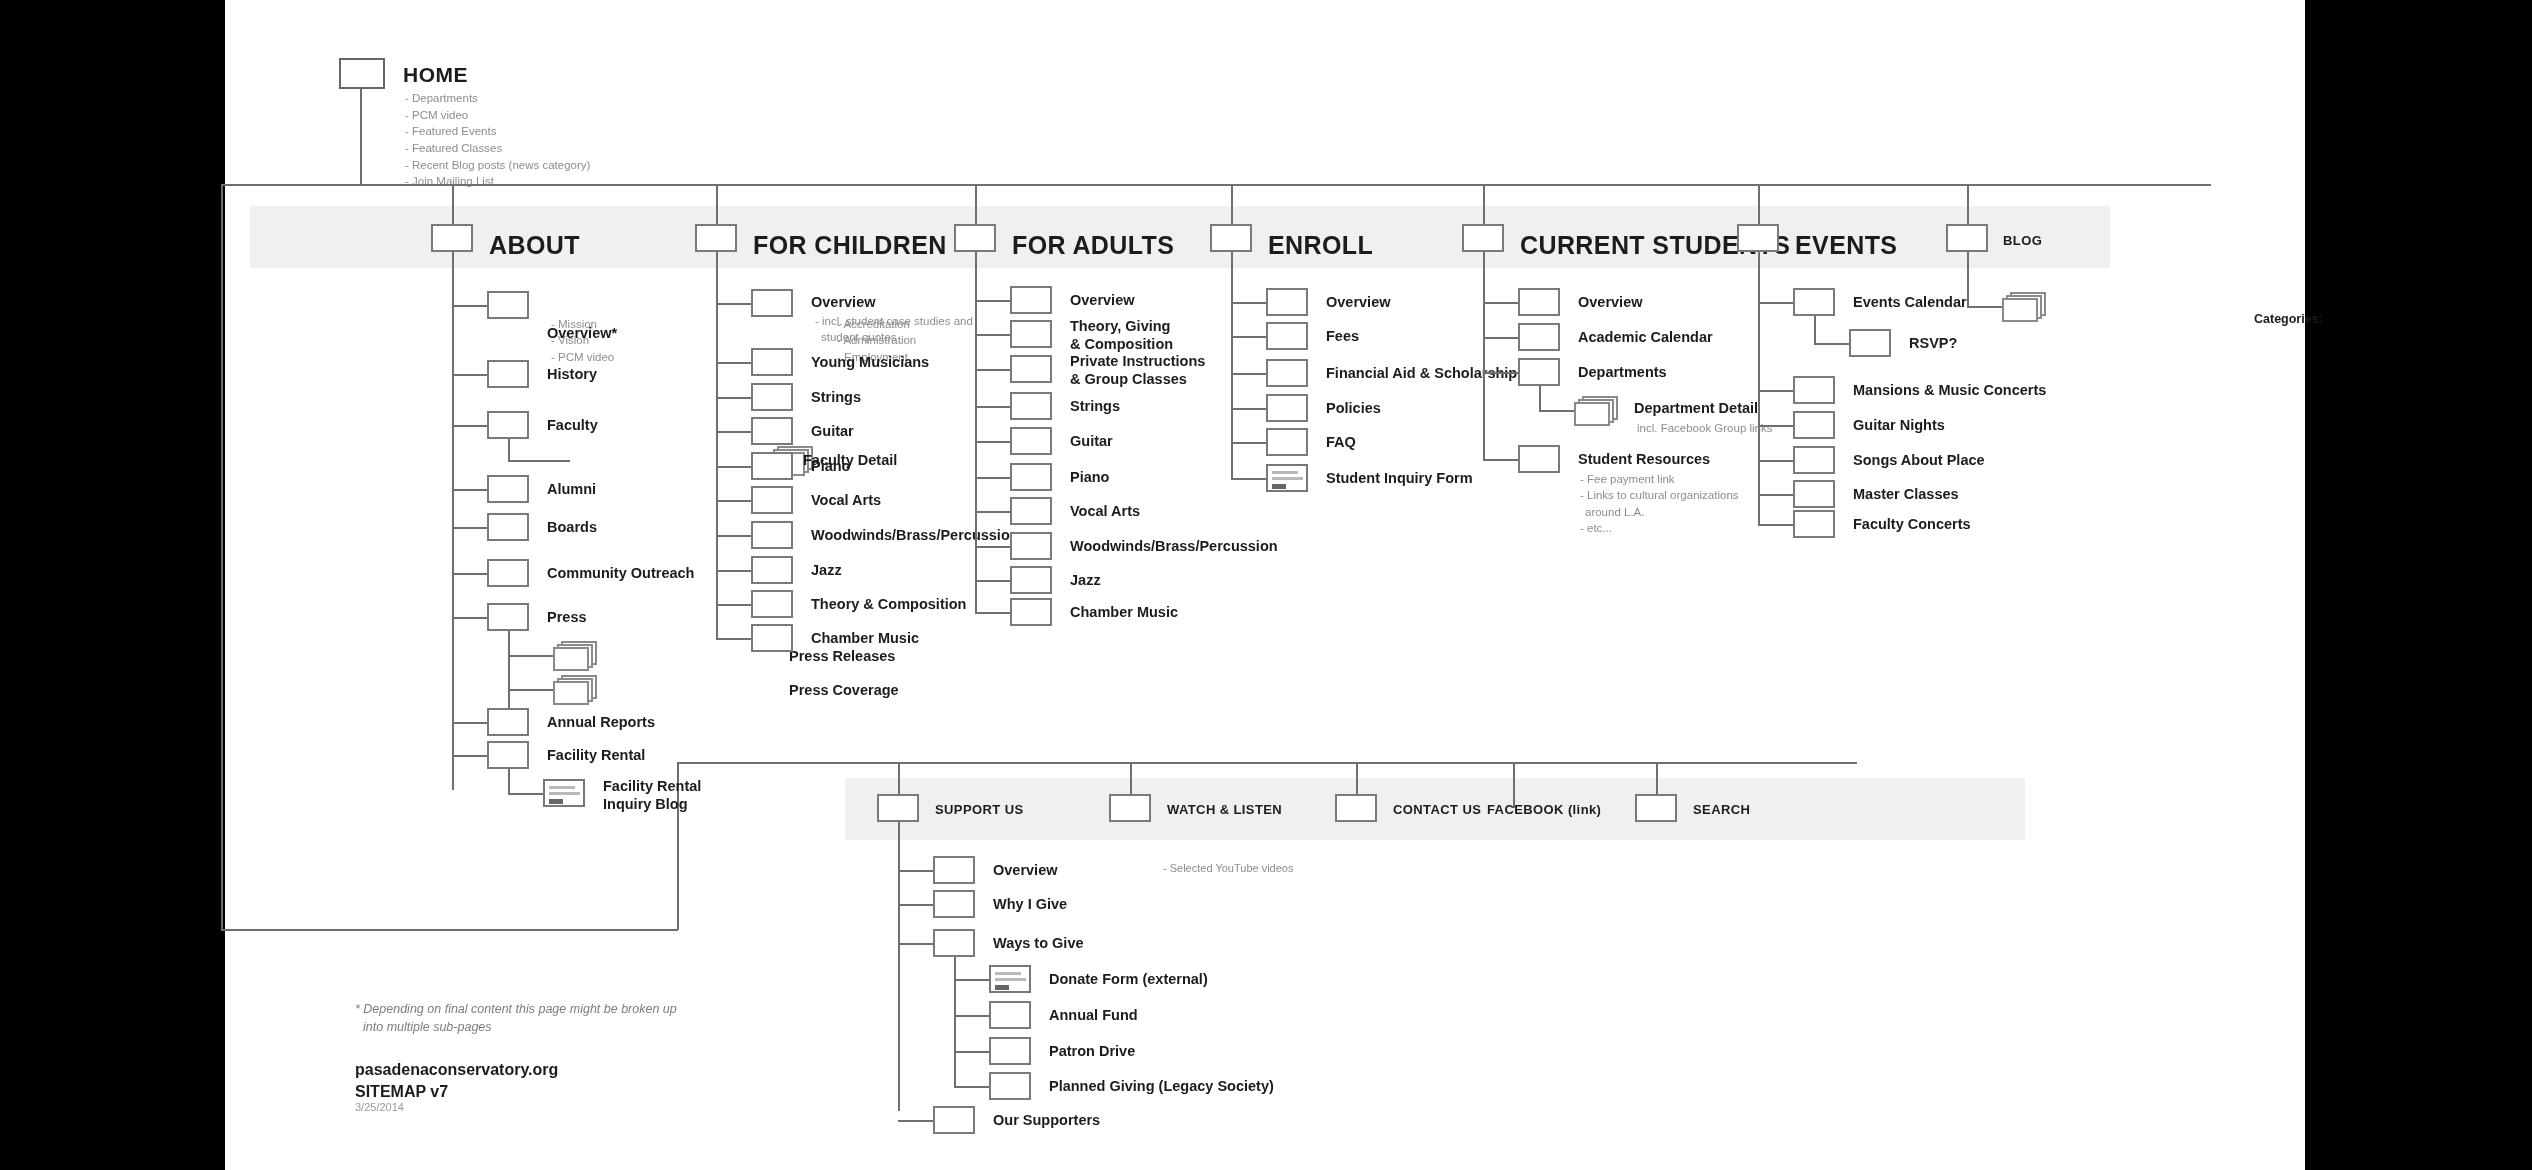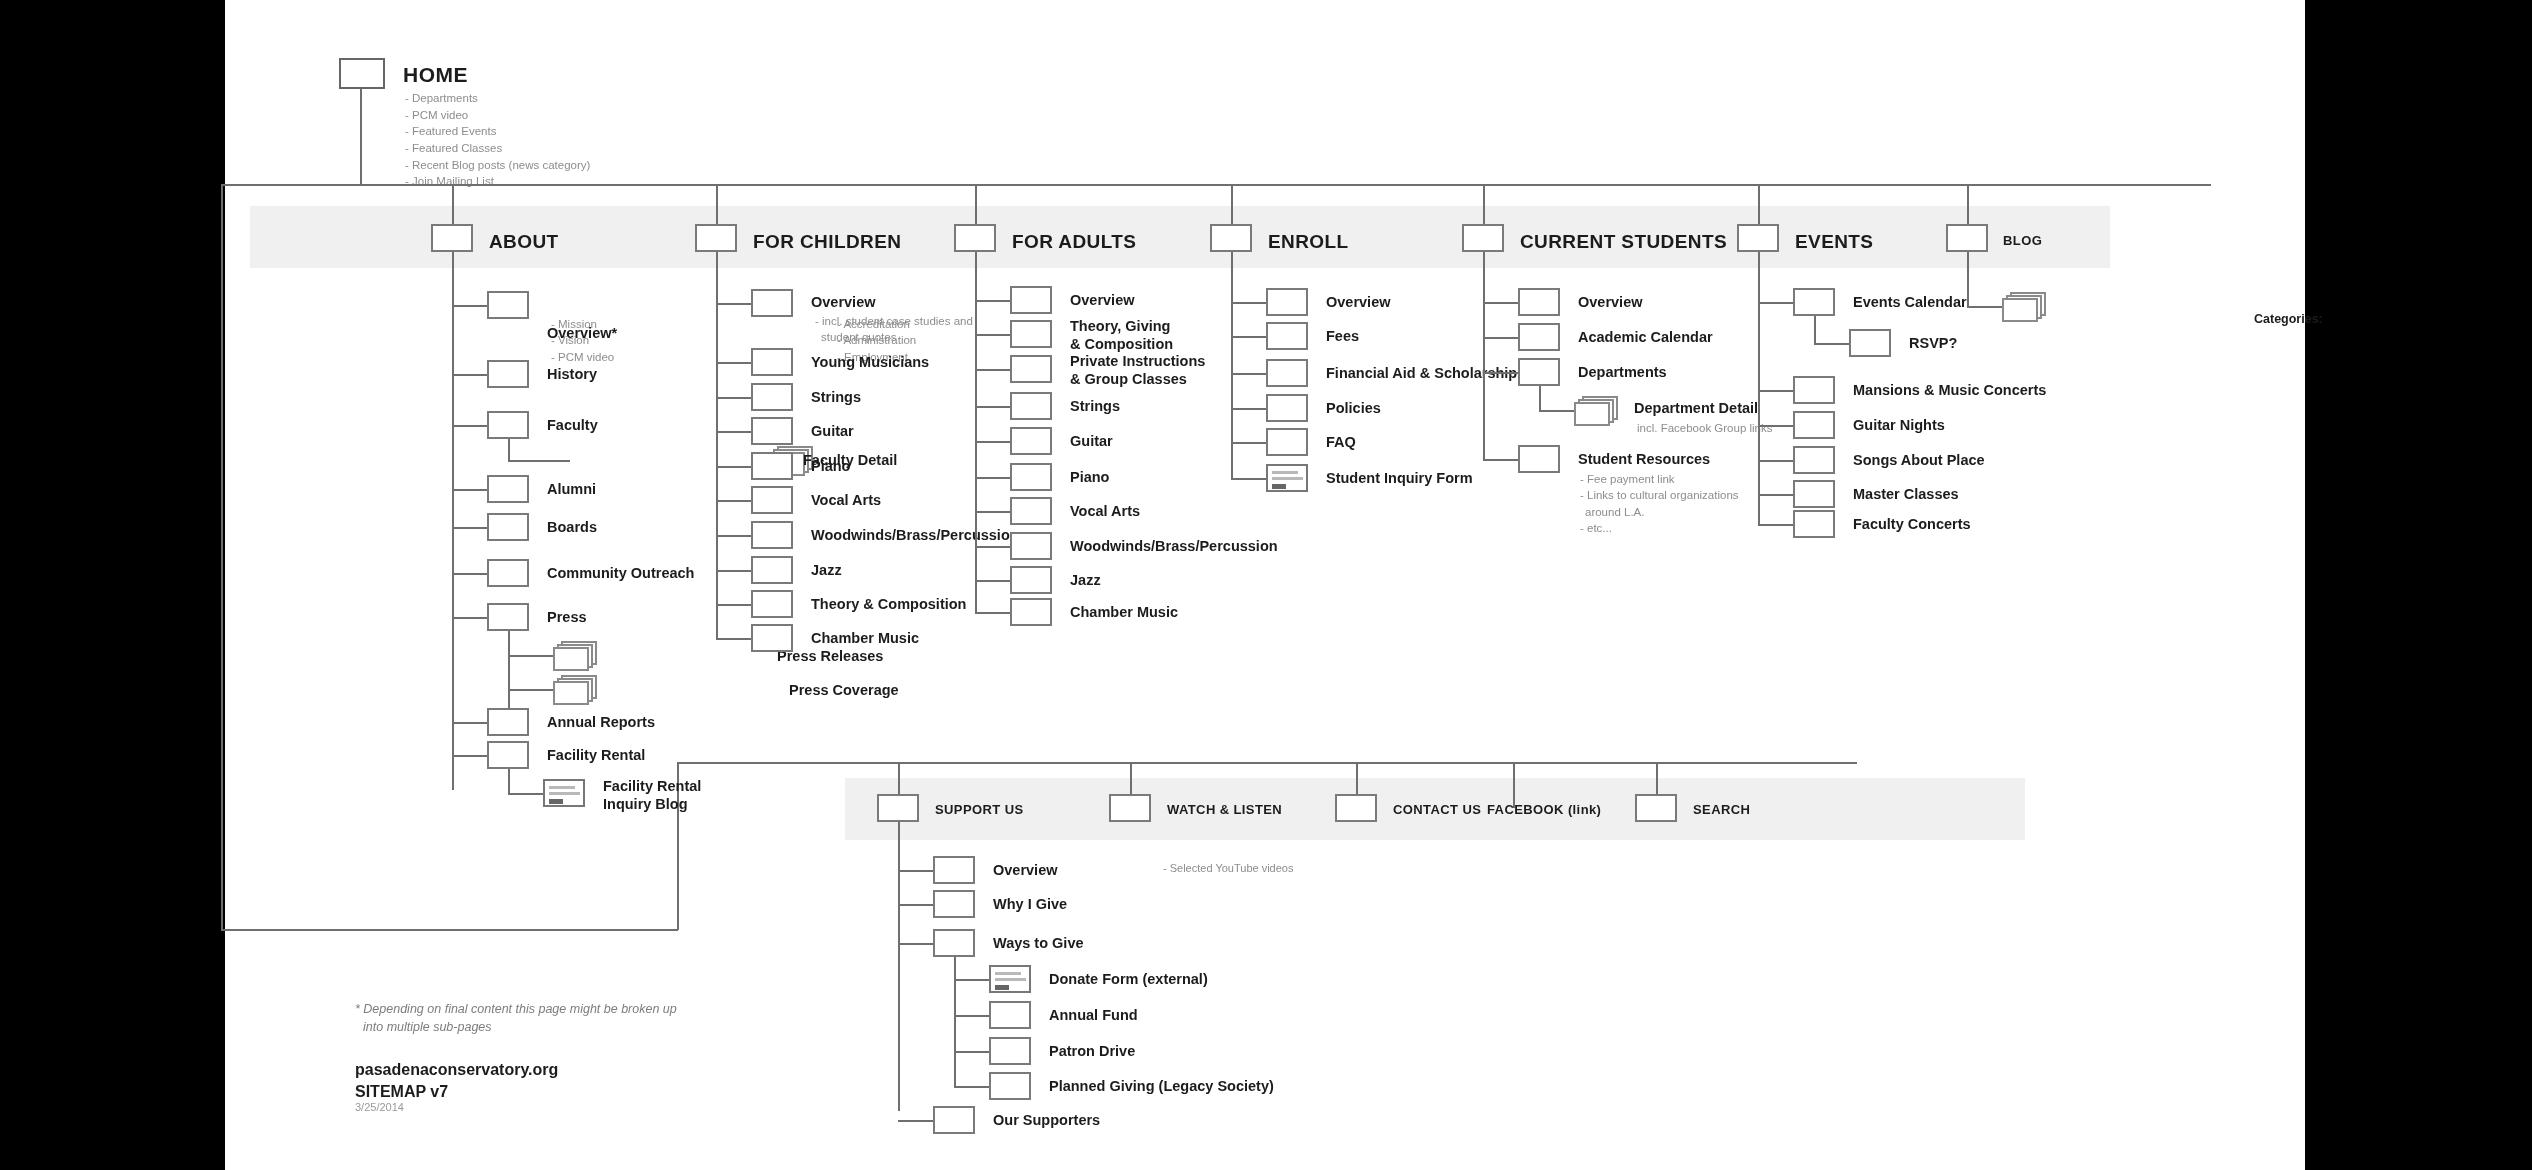--- a/index.html
+++ b/index.html
@@ -62,21 +62,21 @@
     background: #f0f0f0;
     height: 62px;
   }
   
   .lbl {
     position: absolute;
     color: #1c1c1c;
     white-space: nowrap;
     line-height: 1.22;
   }
-  .nav-lbl { font-size: 19px; font-weight: bold; letter-spacing: .4px; }
+  .nav-lbl { font-size: 25px; font-weight: bold; letter-spacing: .4px; }
   .nav-lbl.sm { font-size: 13px; }
   .node-lbl { font-size: 14.5px; font-weight: bold; }
   .home-lbl { font-size: 21px; font-weight: bold; letter-spacing: .5px; }
   .sub {
     position: absolute;
     font-size: 11.5px;
     color: #8d8d8d;
     line-height: 1.42;
     white-space: nowrap;
   }
@@ -194,21 +194,21 @@
   <div class="hline" style="left:227px; top:617px; width:36px;"></div>
   <div class="box" style="left:262px; top:603px;"></div>
   <div class="lbl node-lbl" style="left:322px; top:609px;text-align:center;">Press</div>
   <div class="vline" style="left:283px; top:631px; height:97px;"></div>
   <div class="hline" style="left:283px; top:655px; width:46px;"></div>
   <div class="stack" style="left:328px; top:641px;">
       <i></i>
       <i></i>
       <i></i>
     </div>
-  <div class="lbl node-lbl" style="left:552px; top:648px;">Press Releases</div>
+  <div class="lbl node-lbl" style="left:564px; top:648px;">Press Releases</div>
   <div class="hline" style="left:283px; top:689px; width:46px;"></div>
   <div class="stack" style="left:328px; top:675px;">
       <i></i>
       <i></i>
       <i></i>
     </div>
   <div class="lbl node-lbl" style="left:564px; top:682px;">Press Coverage</div>
 
   <div class="hline" style="left:227px; top:722px; width:36px;"></div>
   <div class="box" style="left:262px; top:708px;"></div>

